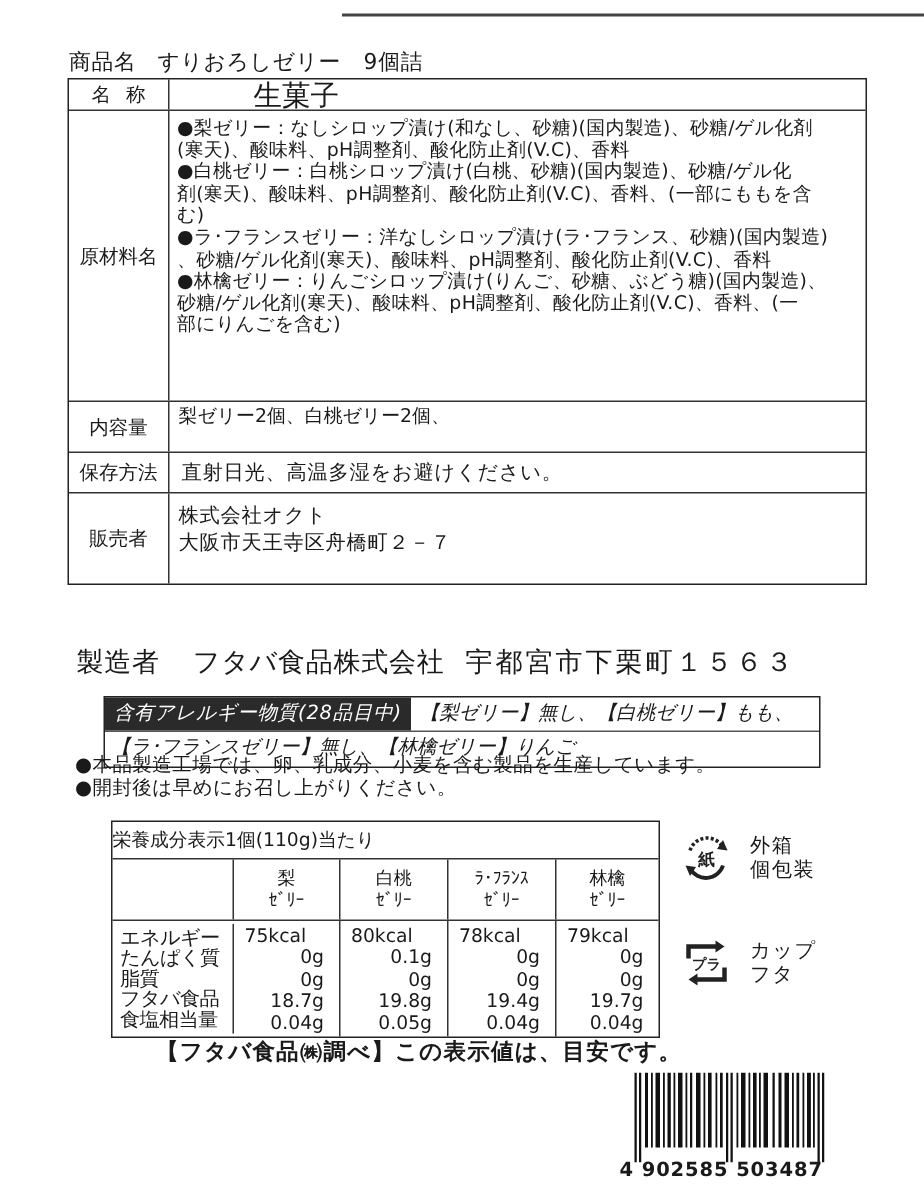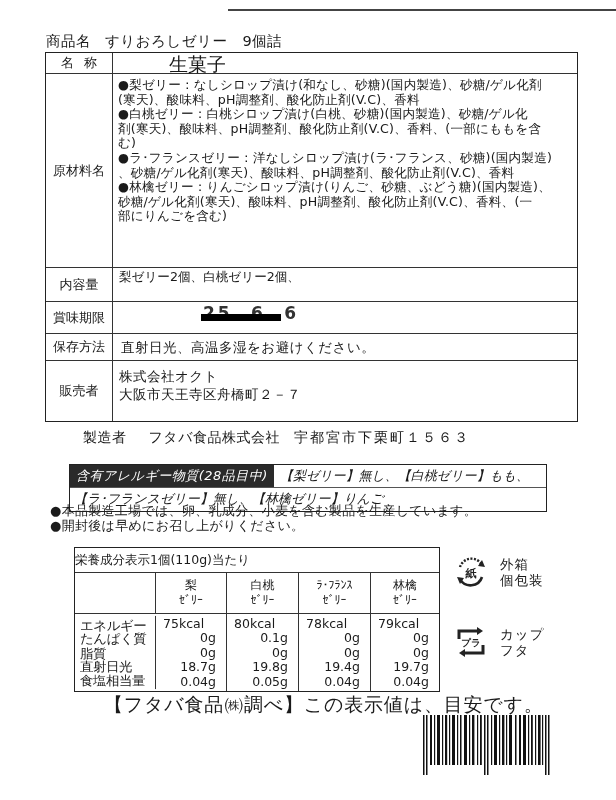--- a/index.html
+++ b/index.html
@@ -40,21 +40,21 @@
       letter-spacing: 3px; color: #333;
     }
     .exp-strike {
       position: absolute; left: 88px; top: 12px; width: 80px; height: 7px; background: #000;
     }
     .r-store { height: 26px; }
     .r-store .content { padding-left: 8px; font-size: 13.5px; line-height: 24px; letter-spacing: 0.5px; }
     .r-seller { height: 60px; }
     .r-seller .content { padding-top: 6px; padding-left: 6px; font-size: 13.5px; line-height: 18px; letter-spacing: 0.5px; }
 
-    .maker { left: 51px; top: 429px; font-size: 14px; white-space: nowrap; letter-spacing: 0.5px; margin-left: 32px; }
+    .maker { left: 51px; top: 429px; font-size: 18px; white-space: nowrap; letter-spacing: 0.5px; }
     .maker .lbl { margin-right: 22px; }
     .maker .addr { margin-left: 14px; letter-spacing: 2px; }
 
     
     .allergen-box {
       left: 69px; top: 464px; width: 476px; height: 46px;
       border: 1.3px solid #222; font-size: 13px; line-height: 22px; font-style: italic;
     }
     .allergen-line1 { height: 22px; border-bottom: 1px solid #555; white-space: nowrap; }
     .allergen-tag {
@@ -75,21 +75,21 @@
     .nutri-body { height: 77px; }
     .nc { border-right: 1.2px solid #333; box-sizing: border-box; }
     .nc:last-child { border-right: none; }
     .c0 { width: 81px; }
     .c1 { width: 71px; } .c2 { width: 72px; } .c3 { width: 72px; } .c4 { width: 68px; }
     .nutri-head .nc { text-align: center; font-size: 12px; line-height: 15px; padding-top: 5px; }
     .nutri-body .nc { padding: 3px 4px 0 5px; line-height: 14.4px; font-size: 12.5px; }
     .nutri-body .c0 { font-size: 13.5px; line-height: 14.4px; letter-spacing: -0.5px; transform: scaleY(0.95); }
     .nutri-body .val { text-align: right; padding-right: 10px; }
     .nutri-body .val div:first-child { text-align: left; padding-left: 2px; }
-    .nutri-foot { left: 104px; top: 692px; font-size: 19px; letter-spacing: 0.8px; white-space: nowrap; }
+    .nutri-foot { left: 104px; top: 692px; font-size: 15px; letter-spacing: 0.8px; white-space: nowrap; font-weight: bold; }
 
     
     .recycle { left: 454px; width: 130px; height: 40px; display: flex; align-items: center; }
     .recycle .mark { width: 34px; height: 34px; margin-right: 12px; }
     .recycle .txt { font-size: 13.5px; line-height: 16px; letter-spacing: 1px; }
     .rc1 { top: 552px; }
     .rc2 { top: 622px; }
 
     
     .barcode { left: 413px; top: 715px; width: 150px; height: 80px; }
@@ -125,27 +125,20 @@
       <div>砂糖/ゲル化剤(寒天)、酸味料、pH調整剤、酸化防止剤(V.C)、香料、(一</div>
       <div>部にりんごを含む)</div>
     </div>
   </div>
   <div class="row r-qty">
     <div class="label">内容量</div>
     <div class="content">
       <div>梨ゼリー2個、白桃ゼリー2個、</div>
     </div>
   </div>
-  <div class="row r-exp">
-    <div class="label">賞味期限</div>
-    <div class="content">
-      <span class="exp-date">25. 6. 6</span>
-      <span class="exp-strike"></span>
-    </div>
-  </div>
   <div class="row r-store">
     <div class="label">保存方法</div>
     <div class="content">直射日光、高温多湿をお避けください。</div>
   </div>
   <div class="row r-seller">
     <div class="label">販売者</div>
     <div class="content">
       <div>株式会社オクト</div>
       <div>大阪市天王寺区舟橋町２－７</div>
     </div>
@@ -187,21 +180,21 @@
     <div class="nc c4">
         <div>林檎</div>
         <div>ｾﾞﾘｰ</div>
       </div>
   </div>
   <div class="nutri-body">
     <div class="nc c0">
       <div>エネルギー</div>
       <div>たんぱく質</div>
       <div>脂質</div>
-      <div>直射日光</div>
+      <div>フタバ食品</div>
       <div>食塩相当量</div>
     </div>
     <div class="nc c1 val">
       <div>75kcal</div>
       <div>0g</div>
       <div>0g</div>
       <div>18.7g</div>
       <div>0.04g</div>
     </div>
     <div class="nc c2 val">
@@ -290,13 +283,14 @@
       <rect x="110" y="0" width="3" height="50"></rect>
         <rect x="115" y="0" width="1.2" height="50"></rect>
       <rect x="118" y="0" width="1.8" height="50"></rect>
         <rect x="122" y="0" width="1.2" height="50"></rect>
       <rect x="125" y="0" width="2.6" height="50"></rect>
         <rect x="129" y="0" width="1.2" height="50"></rect>
       <rect x="132" y="0" width="1.5" height="60"></rect>
         <rect x="135" y="0" width="1.5" height="60"></rect>
     </g>
   </svg>
+  <div class="barcode-digits">4 902585 503487</div>
 </div>
 
 </body></html>

